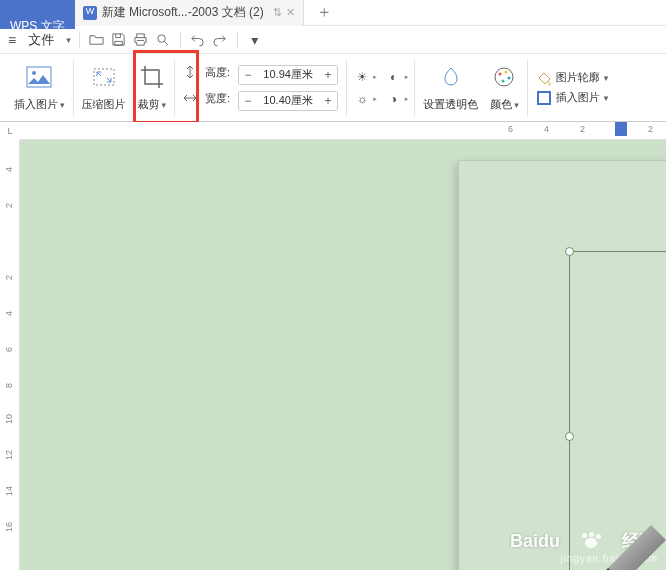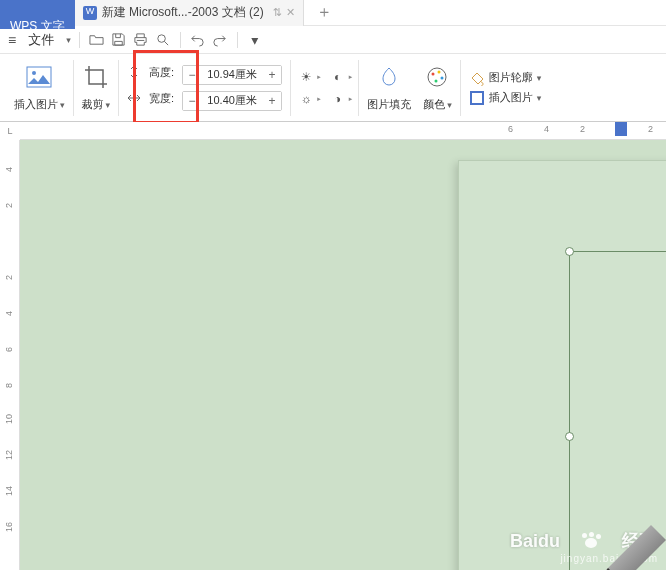--- a/index.html
+++ b/index.html
@@ -129,20 +129,29 @@
           <circle cx="8" cy="7" r="2" fill="#5b8bd4"></circle>
           <path d="M2 18l6-6 4 4 5-7 7 9z" fill="#5b8bd4"></path>
         </svg>
       </span>
     <span class="lbl">
         <span>插入图片</span>
         <span class="drop">▾</span>
       </span>
   </div>
   <span class="vsep"></span>
+  <div class="grp">
+    <span class="icn">
+        <svg width="26" height="22" viewBox="0 0 26 22">
+          <rect x="3" y="3" width="20" height="16" fill="none" stroke="#888" stroke-dasharray="2 2"></rect>
+          <path d="M6 6l4 4M6 10V6h4M20 16l-4-4M20 12v4h-4" stroke="#5b8bd4" fill="none"></path>
+        </svg>
+      </span>
+    <span class="lbl">压缩图片</span>
+  </div>
   <div class="grp" style="position:relative">
     <span class="icn">
         <svg width="26" height="26" viewBox="0 0 26 26">
           <path d="M6 2v18h18M2 6h18v18" stroke="#666" fill="none" stroke-width="1.5"></path>
         </svg>
       </span>
     <span class="lbl">
         <span>裁剪</span>
         <span class="drop">▾</span>
       </span>
@@ -193,21 +202,21 @@
         <span class="ar">▸</span>
       </div>
   </div>
   <span class="vsep"></span>
   <div class="grp">
     <span class="icn">
         <svg width="24" height="24" viewBox="0 0 24 24">
           <path d="M12 3c4 4 6 7 6 11a6 6 0 11-12 0c0-4 2-7 6-11z" fill="none" stroke="#5b8bd4"></path>
         </svg>
       </span>
-    <span class="lbl">图片填充</span>
+    <span class="lbl">设置透明色</span>
   </div>
   <div class="grp">
     <span class="icn">
         <svg width="24" height="24" viewBox="0 0 24 24">
           <circle cx="12" cy="12" r="9" fill="none" stroke="#666"></circle>
           <circle cx="8" cy="9" r="1.5" fill="#e74c3c"></circle>
           <circle cx="14" cy="7" r="1.5" fill="#f1c40f"></circle>
           <circle cx="17" cy="13" r="1.5" fill="#3498db"></circle>
           <circle cx="11" cy="16" r="1.5" fill="#2ecc71"></circle>
         </svg>

